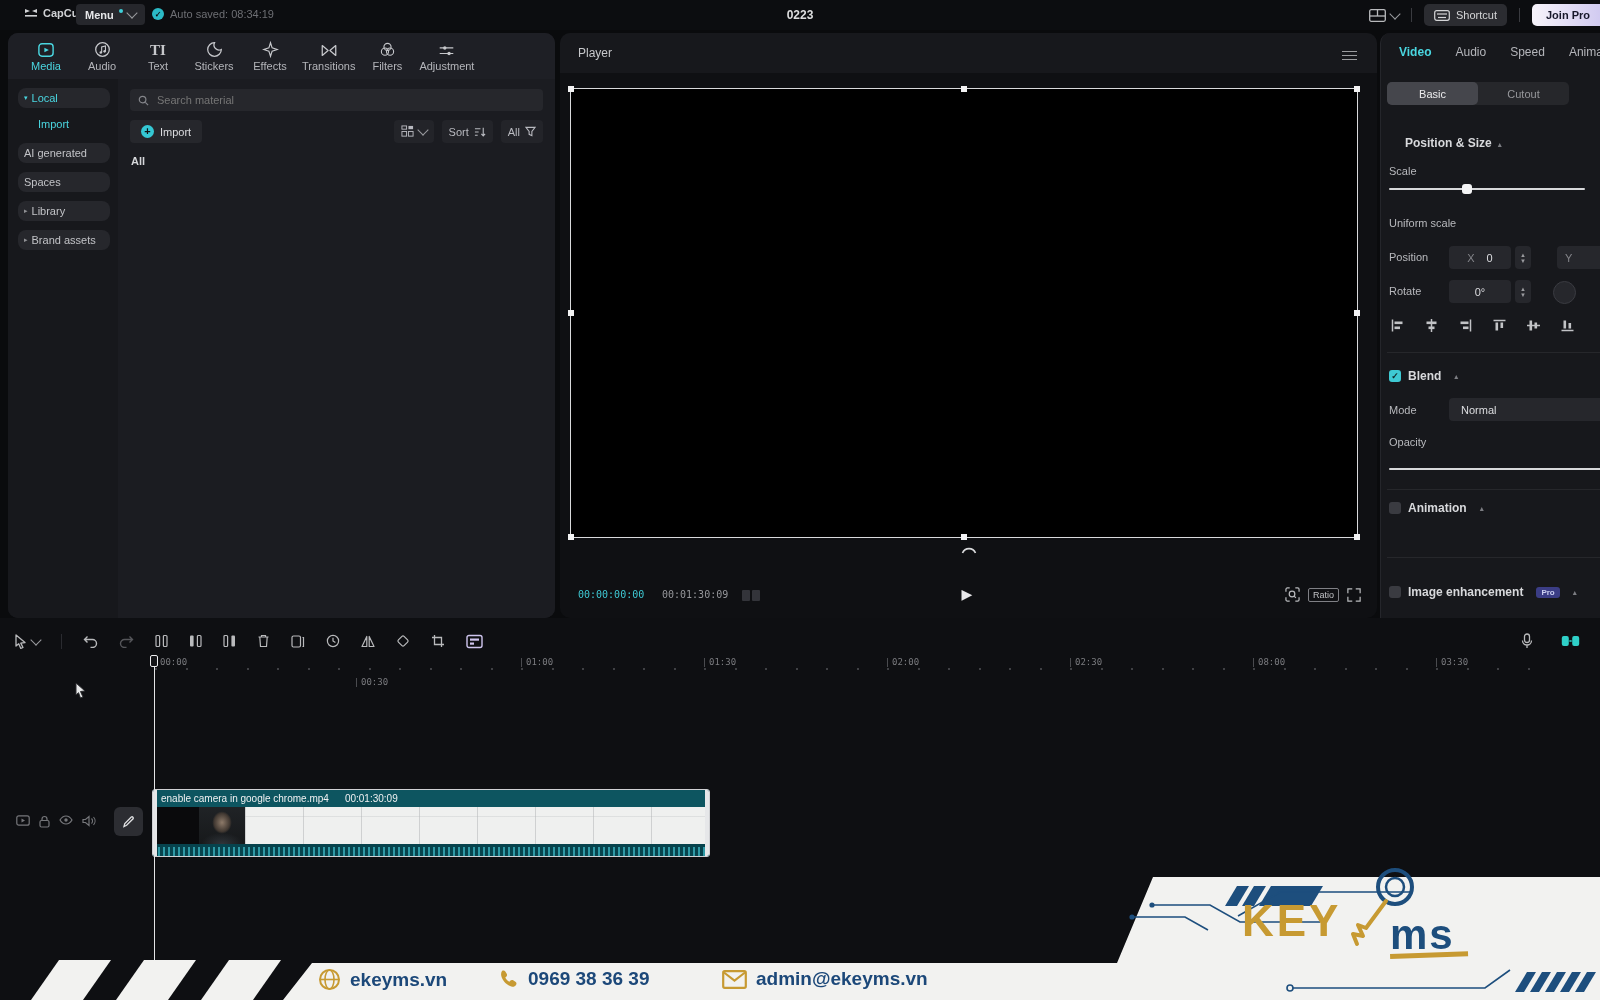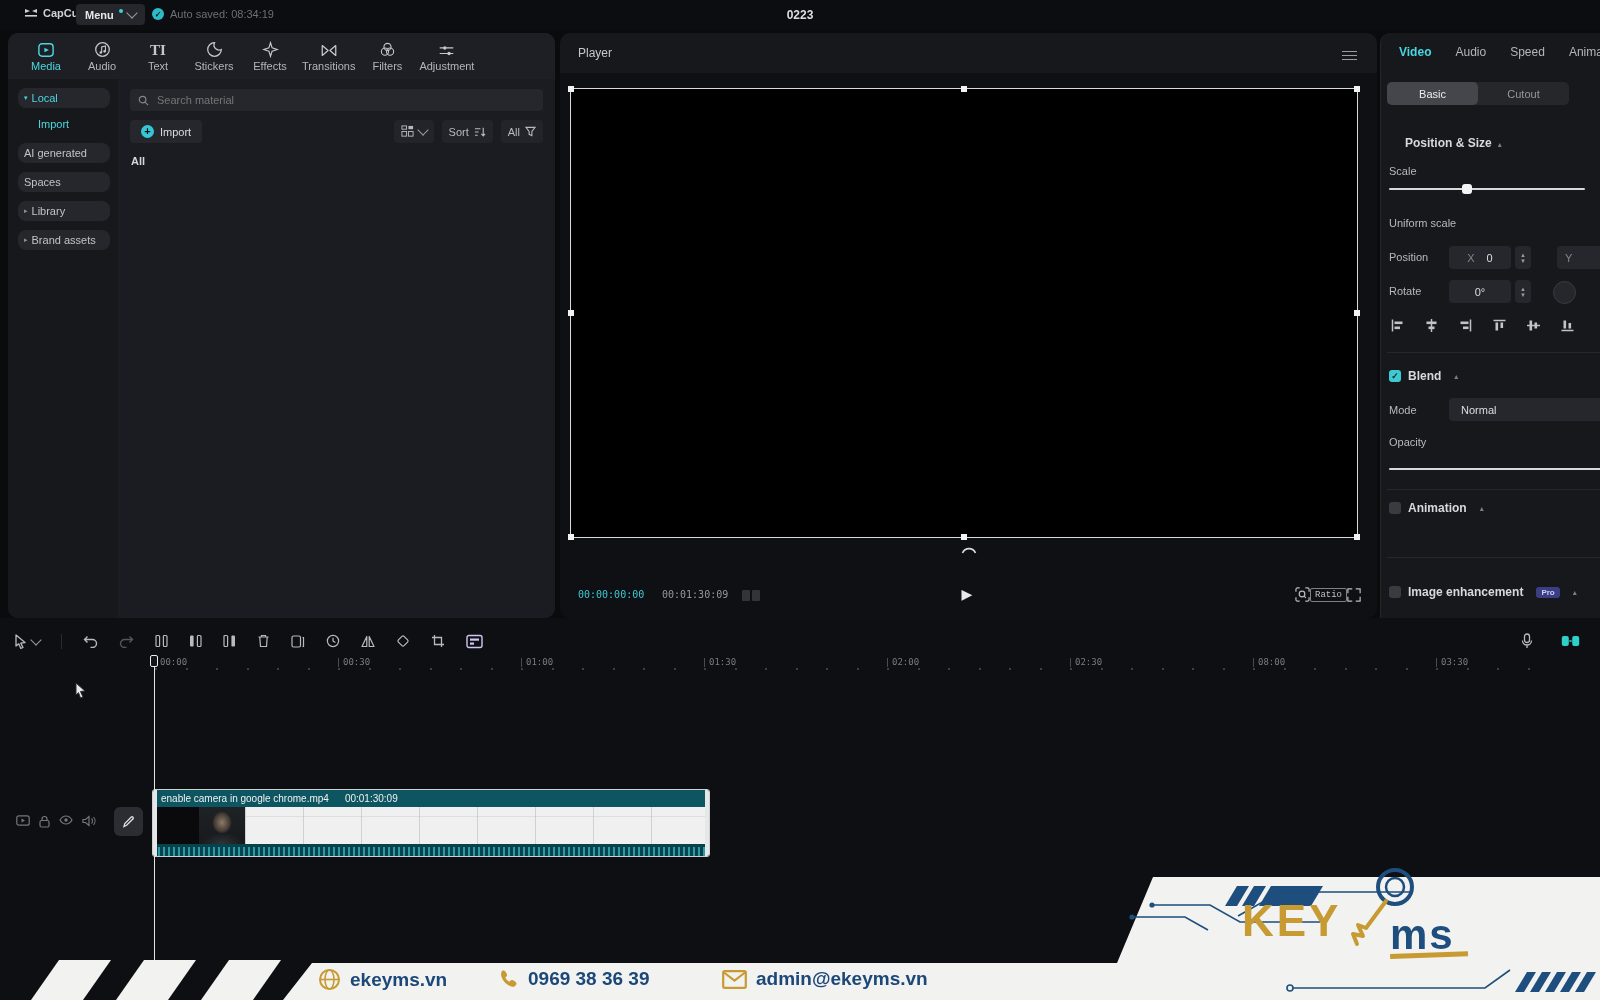--- a/index.html
+++ b/index.html
@@ -66,21 +66,21 @@
   .hamb div{height:1.5px;background:#9b9c9f;margin:2.5px 0;}
   .stage{position:absolute;left:10px;top:55px;width:788px;height:450px;background:#000;border:1px solid #d9dadc;box-sizing:border-box;}
   .handle{position:absolute;width:6px;height:6px;background:#f2f2f3;}
   .rot-handle{position:absolute;left:50%;margin-left:-8px;top:512px;color:#d9dadc;}
   .pl-controls{position:absolute;left:0;right:0;bottom:10px;height:24px;}
   .t-cur{position:absolute;left:18px;top:5px;font-family:"DejaVu Sans Mono",monospace;font-size:10px;color:#3fc9d4;}
   .t-tot{position:absolute;left:102px;top:5px;font-family:"DejaVu Sans Mono",monospace;font-size:10px;color:#96979b;}
   .t-frames{position:absolute;left:182px;top:6px;display:flex;gap:2px;}
   .t-frames div{width:8px;height:11px;background:#33343a;border-radius:1px;}
   .play-btn{position:absolute;left:50%;margin-left:-7px;top:2px;color:#e9e9eb;font-size:14px;}
-  .pl-right{position:absolute;right:16px;top:3px;display:flex;align-items:center;gap:0;color:#b9babd;font-family:Liberation Mono, monospace;}
+  .pl-right{position:absolute;right:16px;top:3px;display:flex;align-items:center;gap:8px;color:#b9babd;}
   .ratio-btn{border:1px solid #7f8085;border-radius:2px;font-size:9px;padding:1px 4px;color:#c0c1c5;}
   
   .rp-tabs{position:absolute;left:18px;top:12px;display:flex;gap:24px;font-size:12px;color:#b4b5ba;white-space:nowrap;}
   .rp-tabs .active{color:#4ad6e0;font-weight:bold;}
   .seg{position:absolute;left:6px;top:49px;width:182px;height:23px;background:#26272b;border-radius:5px;display:flex;font-size:11px;}
   .seg div{flex:1;display:flex;align-items:center;justify-content:center;color:#96979b;border-radius:5px;}
   .seg .on{background:#45464c;color:#ececee;}
   .sec-title{font-weight:bold;font-size:12px;color:#d8d9dc;}
   .caret{font-size:8px;color:#7c7d82;margin-left:6px;}
   .rp-lb{font-size:11px;color:#b8b9bd;}
@@ -144,20 +144,43 @@
   <div class="menu-btn">
     <span>Menu</span>
     <span class="menu-dot"></span>
     <span class="chev"></span>
   </div>
   <div class="autosave">
     <span class="as-dot">✓</span>
     <span>Auto saved: 08:34:19</span>
   </div>
   <div class="proj-title">0223</div>
+  <div class="tb-right">
+    <span style="display:flex;align-items:center;gap:5px;">
+      <svg width="17" height="13" viewBox="0 0 17 13">
+          <rect x="0.7" y="0.7" width="15.6" height="11.6" rx="1.5" fill="none" stroke="#b9babd" stroke-width="1.3"></rect>
+          <line x1="8.5" y1="1" x2="8.5" y2="7" stroke="#b9babd" stroke-width="1.3"></line>
+          <line x1="1" y1="7" x2="16" y2="7" stroke="#b9babd" stroke-width="1.3"></line>
+        </svg>
+      <span class="chev"></span>
+    </span>
+    <span class="tb-sep"></span>
+    <div class="shortcut-btn">
+      <svg width="16" height="11" viewBox="0 0 16 11">
+          <rect x="0.7" y="0.7" width="14.6" height="9.6" rx="2" fill="none" stroke="#d5d6d8" stroke-width="1.2"></rect>
+          <line x1="3" y1="4" x2="13" y2="4" stroke="#d5d6d8" stroke-width="1.2"></line>
+          <line x1="4" y1="7.5" x2="12" y2="7.5" stroke="#d5d6d8" stroke-width="1.2"></line>
+        </svg>
+      <span>Shortcut</span>
+    </div>
+    <span class="tb-sep"></span>
+    <div class="joinpro-btn">
+      <span>Join Pro</span>
+    </div>
+  </div>
 </div>
 
 <div id="left-panel">
   <div class="tabstrip">
     <div class="mtab active">
       <span class="mt-ic">
           <svg width="18" height="16" viewBox="0 0 20 18">
             <rect x="2" y="2" width="16" height="14" rx="3.5" fill="none" stroke="currentColor" stroke-width="1.6"></rect>
             <path d="M8.2 6.5l5 2.5-5 2.5z" fill="currentColor"></path>
           </svg>
@@ -535,21 +558,21 @@
         <svg width="19" height="12" viewBox="0 0 19 12">
           <rect x="0.8" y="1" width="7" height="10" rx="2" fill="currentColor"></rect>
           <rect x="11.2" y="1" width="7" height="10" rx="2" fill="currentColor"></rect>
           <line x1="8.3" y1="6" x2="10.7" y2="6" stroke="currentColor" stroke-width="1.5"></line>
         </svg>
       </span>
   </div>
 
   <div class="ruler-ticks"></div>
   <span class="rlabel" style="left:155px;">00:00</span>
-  <span class="rlabel" style="left:338px;">00:30</span>
+  <span class="rlabel" style="left:356px;margin-top:20px;">00:30</span>
   <span class="rlabel" style="left:521px;">01:00</span>
   <span class="rlabel" style="left:704px;">01:30</span>
   <span class="rlabel" style="left:887px;">02:00</span>
   <span class="rlabel" style="left:1070px;">02:30</span>
   <span class="rlabel" style="left:1253px;">08:00</span>
   <span class="rlabel" style="left:1436px;">03:30</span>
 
   <div class="trk-icons">
     <svg width="14" height="11" viewBox="0 0 14 11">
         <rect x="0.8" y="0.8" width="12.4" height="9.4" rx="2" fill="none" stroke="currentColor" stroke-width="1.2"></rect>

